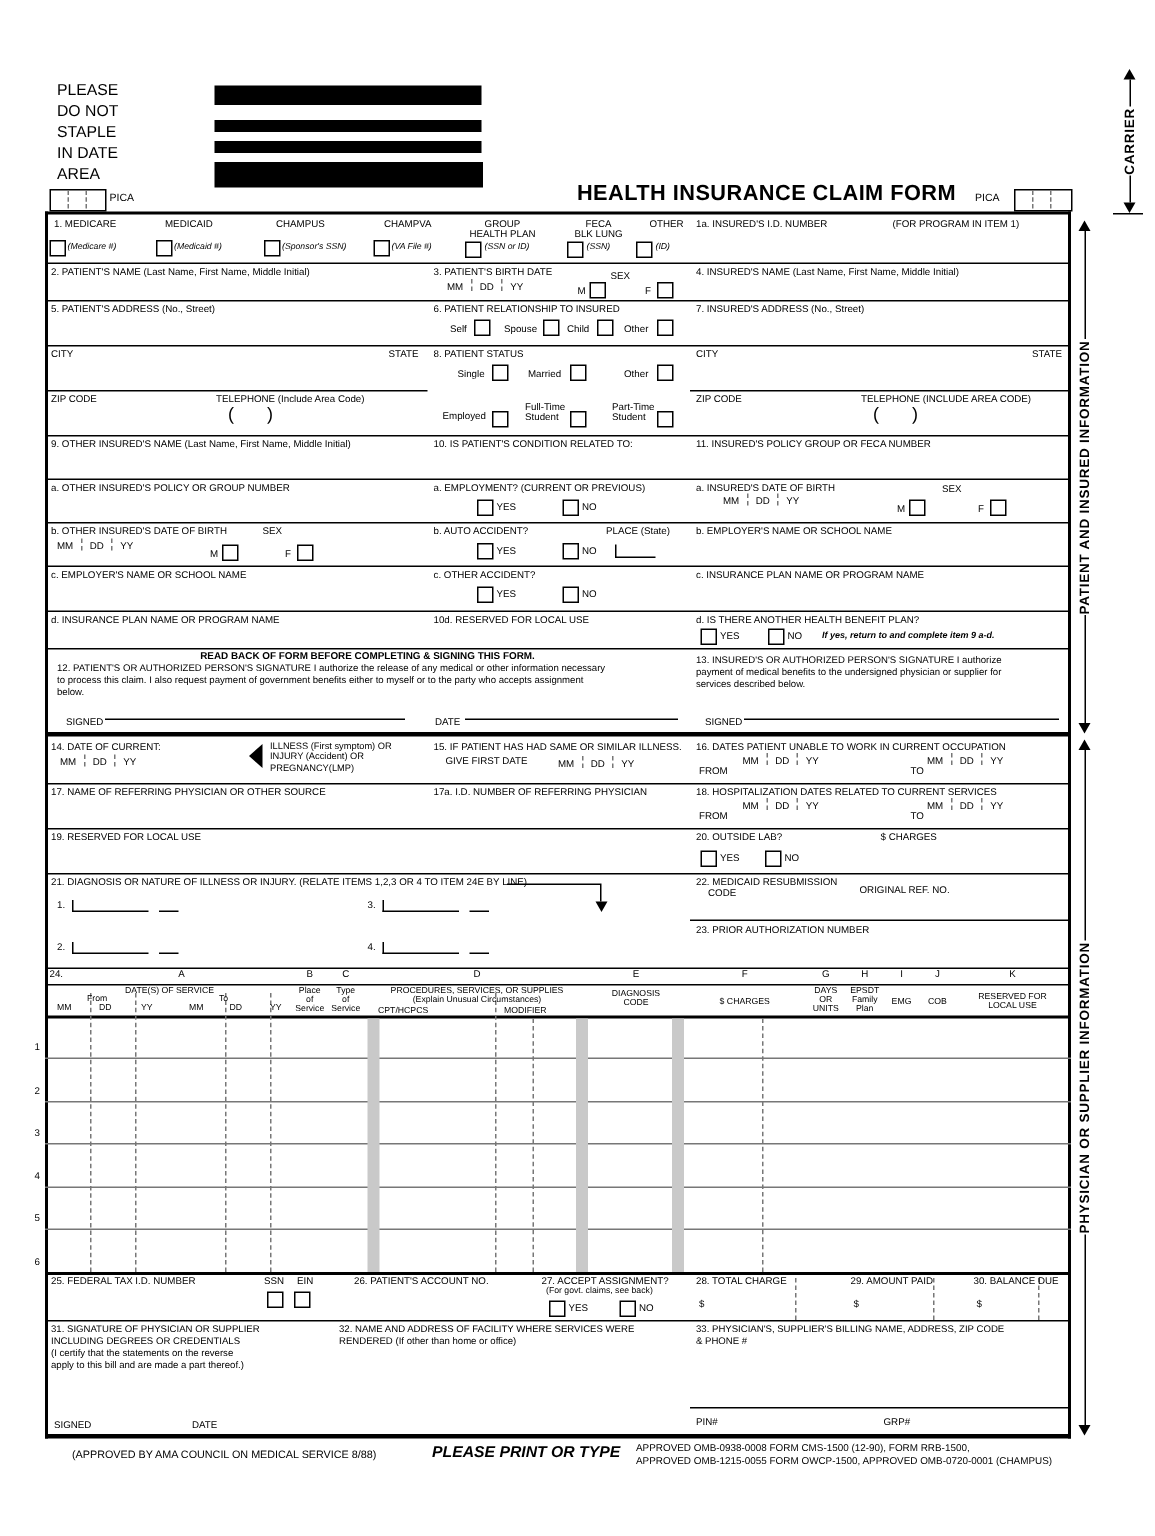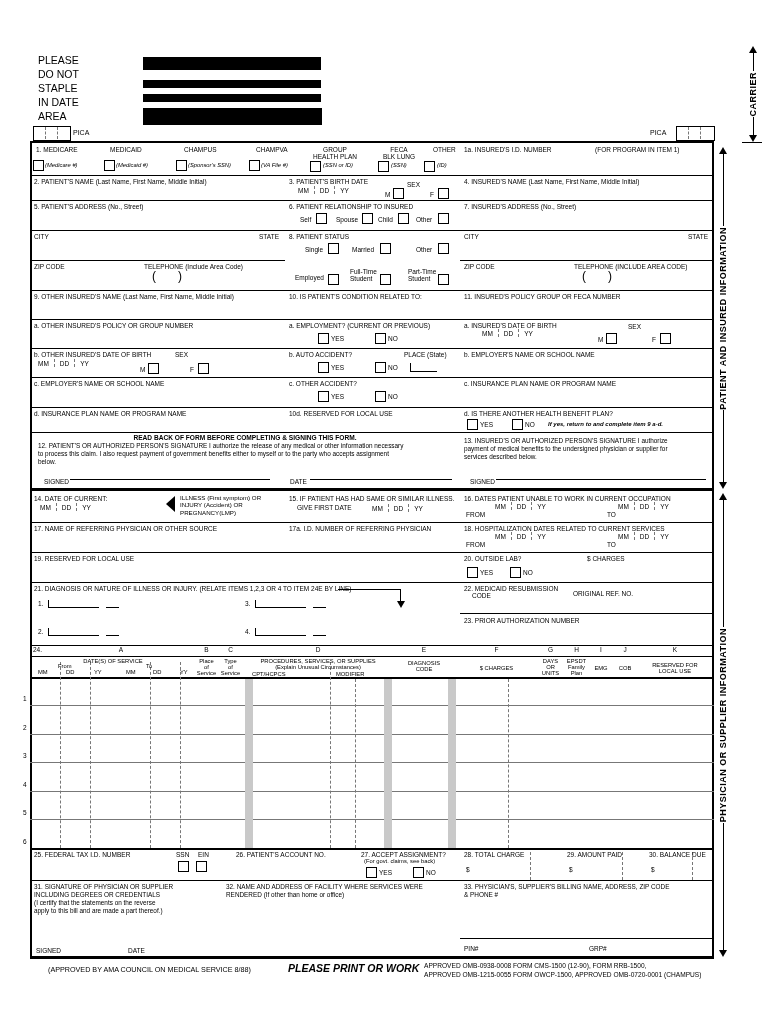--- a/index.html
+++ b/index.html
@@ -41,20 +41,21 @@
   <i class="bar" style="left:143px;top:57px;width:178px;height:13px"></i>
   <i class="bar" style="left:143px;top:80px;width:178px;height:8px"></i>
   <i class="bar" style="left:143px;top:94px;width:178px;height:8px"></i>
   <i class="bar" style="left:143px;top:108px;width:179px;height:17px"></i>
 
   <div style="position:absolute;left:33px;top:126px;width:36px;height:13px;border:1px solid #000"></div>
   <i class="vd" style="left:45px;top:127px;height:12px"></i>
   <i class="vd" style="left:57px;top:127px;height:12px"></i>
   <span class="t" style="left:73px;top:129px;font-size:7px">PICA</span>
 
+  <div class="t b" style="left:361px;top:121px;width:300px;font-size:14.5px;text-align:center;letter-spacing:.3px">HEALTH INSURANCE CLAIM FORM</div>
 
   <span class="t" style="left:650px;top:129px;font-size:7px">PICA</span>
   <div style="position:absolute;left:676px;top:126px;width:37px;height:13px;border:1px solid #000"></div>
   <i class="vd" style="left:688px;top:127px;height:12px"></i>
   <i class="vd" style="left:700px;top:127px;height:12px"></i>
 
   <div class="sbar" style="left:744px;top:46px;height:96px;width:18px">
     <i class="tu"></i>
       <i class="sline"></i>
     <span class="stext">CARRIER</span>
@@ -426,17 +427,17 @@
   <span class="t" style="left:36px;top:947px">SIGNED</span>
   <span class="t" style="left:128px;top:947px">DATE</span>
   <div class="t" style="left:226px;top:883px;font-size:6.4px;line-height:8px">32. NAME AND ADDRESS OF FACILITY WHERE SERVICES WERE
 RENDERED (If other than home or office)</div>
   <div class="t" style="left:464px;top:883px;font-size:6.4px;line-height:8px">33. PHYSICIAN'S, SUPPLIER'S BILLING NAME, ADDRESS, ZIP CODE
 &amp; PHONE #</div>
   <span class="t" style="left:464px;top:945px">PIN#</span>
   <span class="t" style="left:589px;top:945px">GRP#</span>
 
   <span class="t" style="left:48px;top:966px;font-size:7.2px">(APPROVED BY AMA COUNCIL ON MEDICAL SERVICE 8/88)</span>
-  <span class="t b i" style="left:288px;top:963px;font-size:10.5px">PLEASE PRINT OR WORK</span>
+  <span class="t b i" style="left:288px;top:963px;font-size:10.5px">PLEASE PRINT OR TYPE</span>
   <span class="t" style="left:424px;top:962px;font-size:6.6px">APPROVED OMB-0938-0008 FORM CMS-1500 (12-90),   FORM RRB-1500,</span>
   <span class="t" style="left:424px;top:971px;font-size:6.6px">APPROVED OMB-1215-0055 FORM OWCP-1500,   APPROVED OMB-0720-0001 (CHAMPUS)</span>
 
 </div>
 
 </body></html>

